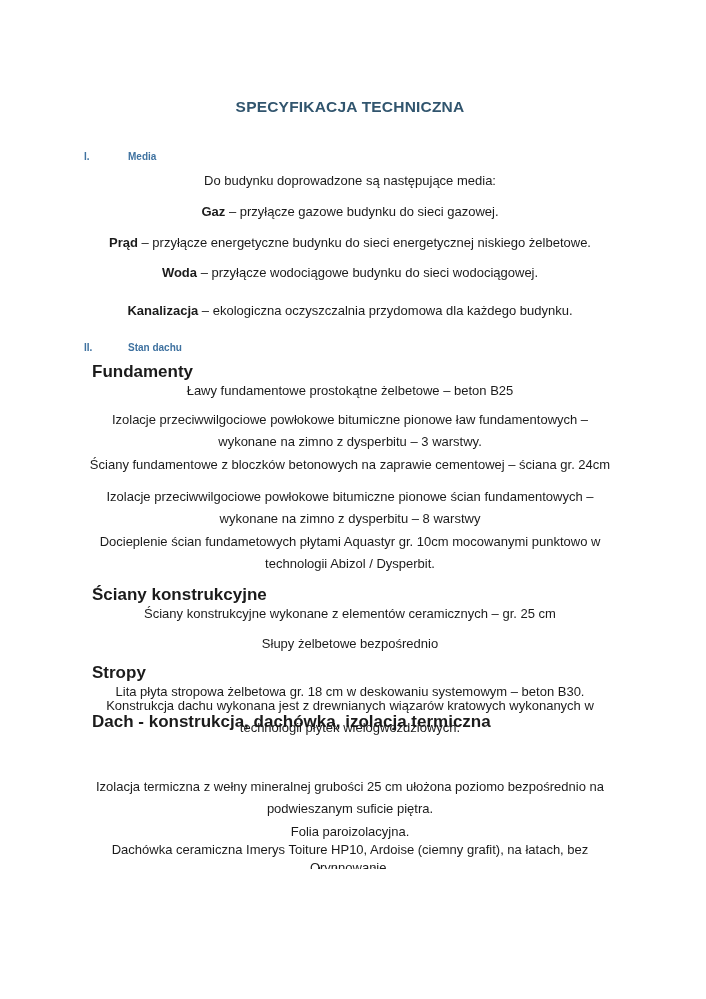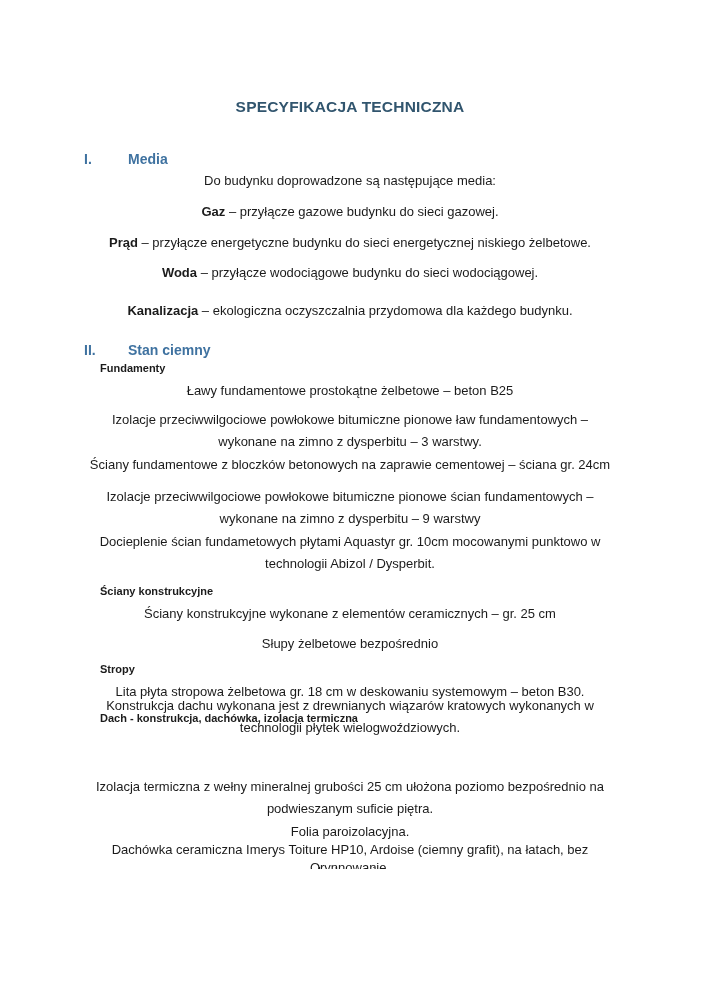--- a/index.html
+++ b/index.html
@@ -34,34 +34,34 @@
     text-align: center;
     position: absolute;
     left: 0;
     top: 98px;
     width: 532px;
   }
   .section-heading {
     position: absolute;
     left: 0;
     width: 532px;
-    font-size: 14px;
+    font-size: 10px;
     font-weight: bold;
     color: #3f72a0;
     white-space: nowrap;
   }
   .section-heading .numeral {
     display: inline-block;
     width: 44px;
   }
   .sub-heading {
     position: absolute;
-    left: 16px;
+    left: 8px;
     width: 532px;
-    font-size: 11px;
+    font-size: 17px;
     font-weight: bold;
     color: #1b1b1b;
   }
   .para {
     position: absolute;
     left: 0;
     width: 532px;
     font-size: 13px;
     line-height: 21.5px;
     color: #1b1b1b;
@@ -95,32 +95,32 @@
 
     <div class="para" style="top:262px;">
       <b>Woda</b><span> – przyłącze wodociągowe budynku do sieci wodociągowej.</span>
     </div>
 
     <div class="para" style="top:300px;">
       <b>Kanalizacja</b><span> – ekologiczna oczyszczalnia przydomowa dla każdego budynku.</span>
     </div>
 
     <div class="section-heading" style="top:342px;">
-      <span class="numeral">II.</span><span>Stan ciemny</span>
+      <span class="numeral">II.</span><span>Stan dachu</span>
     </div>
 
     <div class="sub-heading" style="top:362px;">Fundamenty</div>
 
     <div class="para" style="top:380px;">Ławy fundamentowe prostokątne żelbetowe – beton B25</div>
 
     <div class="para" style="top:409px;">Izolacje przeciwwilgociowe powłokowe bitumiczne pionowe ław fundamentowych – wykonane na zimno z dysperbitu – 3 warstwy.</div>
 
     <div class="para" style="top:454px;">Ściany fundamentowe z bloczków betonowych na zaprawie cementowej – ściana gr. 24cm</div>
 
-    <div class="para" style="top:486px;">Izolacje przeciwwilgociowe powłokowe bitumiczne pionowe ścian fundamentowych – wykonane na zimno z dysperbitu – 9 warstwy</div>
+    <div class="para" style="top:486px;">Izolacje przeciwwilgociowe powłokowe bitumiczne pionowe ścian fundamentowych – wykonane na zimno z dysperbitu – 8 warstwy</div>
 
     <div class="para" style="top:531px;">Docieplenie ścian fundametowych płytami Aquastyr gr. 10cm mocowanymi punktowo w technologii Abizol / Dysperbit.</div>
 
     <div class="sub-heading" style="top:585px;">Ściany konstrukcyjne</div>
 
     <div class="para" style="top:603px;">Ściany konstrukcyjne wykonane z elementów ceramicznych – gr. 25 cm</div>
 
     <div class="para" style="top:633px;">Słupy żelbetowe bezpośrednio</div>
 
     <div class="sub-heading" style="top:663px;">Stropy</div>

